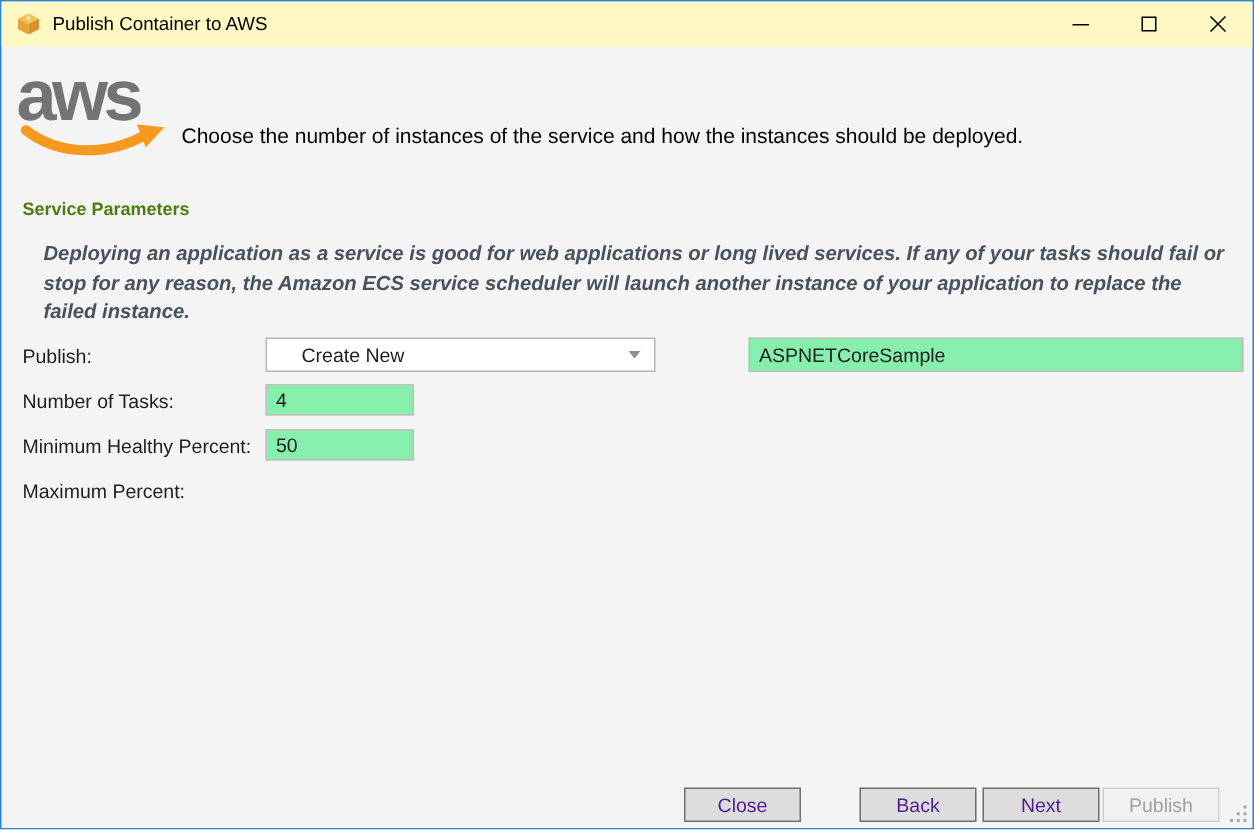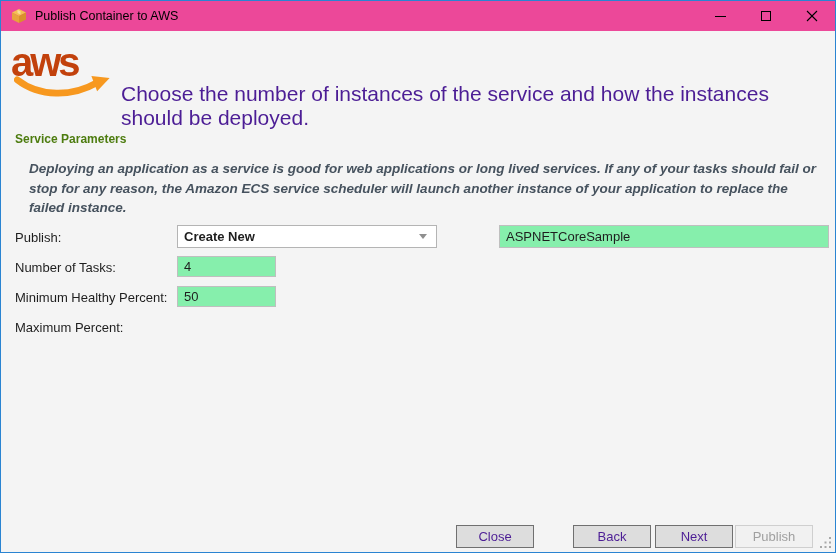--- a/index.html
+++ b/index.html
@@ -9,60 +9,60 @@
   .window {
     position: relative;
     width: 836px; height: 553px;
     border: 1px solid #2a84d2;
     background: #f4f4f4;
     overflow: hidden;
   }
 
   
   .titlebar {
-    height: 30px; background: #ec4899;
+    height: 30px; background: #fef9c3;
     display: flex; align-items: center;
   }
   .titlebar-icon { margin-left: 10px; width: 16px; height: 16px; flex: 0 0 auto; }
   .titlebar-title { margin-left: 8px; font-size: 12.5px; color: #000; white-space: nowrap; }
   .controls { margin-left: auto; display: flex; height: 100%; }
   .control { width: 46px; height: 100%; display: flex; align-items: center; justify-content: center; background: transparent; border: none; cursor: default; }
   .glyph-min { width: 11px; height: 1px; background: #000; }
   .glyph-max { width: 10px; height: 10px; border: 1px solid #000; background: transparent; }
 
   
   .aws-logo { position: absolute; left: 10px; top: 44px; width: 104px; }
   .aws-text {
-    font-size: 40px; font-weight: bold; color: #c2410c;
+    font-size: 48px; font-weight: bold; color: #737373;
     letter-spacing: -3px; line-height: 0.85; display: block;
   }
   .aws-swoosh { display: block; margin: -4px 0 0 3px; }
 
   .header-title { position: absolute; left: 118px; top: 44px; font-size: 25px; font-weight: 400; color: #3c3c3c; }
-  .header-subtitle { position: absolute; left: 120px; top: 81px; font-size: 21px; color: #4c1d95; }
+  .header-subtitle { position: absolute; left: 120px; top: 81px; font-size: 14px; color: #000000; }
 
   
   .section-title { position: absolute; left: 14px; top: 131px; font-size: 12px; font-weight: bold; color: #4d7c0f; }
   .section-desc {
     position: absolute; left: 28px; top: 158px; width: 794px;
     font-size: 13.5px; font-style: italic; color: #46525e; line-height: 1.45; font-weight: bold;
   }
 
   
   .field-label { position: absolute; font-size: 13px; color: #1e1e1e; }
   .lbl-service { left: 14px; top: 229px; }
   .lbl-tasks   { left: 14px; top: 259px; }
   .lbl-min     { left: 14px; top: 289px; }
   .lbl-max     { left: 14px; top: 319px; }
 
   .combobox {
     position: absolute; left: 176px; top: 224px; width: 260px; height: 23px;
     background: #fff; border: 1px solid #b4b4b4;
-    display: flex; align-items: center; padding-left: 6px;
-    font-size: 13px; color: #1e1e1e; cursor: default; font-weight: bold;
+    display: flex; align-items: center; padding-left: 23px;
+    font-size: 13px; color: #1e1e1e; cursor: default;
   }
   .combobox-arrow {
     margin-left: auto; margin-right: 9px;
     width: 0; height: 0;
     border-left: 4px solid transparent; border-right: 4px solid transparent;
     border-top: 5px solid #8f8f8f;
   }
 
   .txt {
     position: absolute; height: 23px; background: #86efac;

